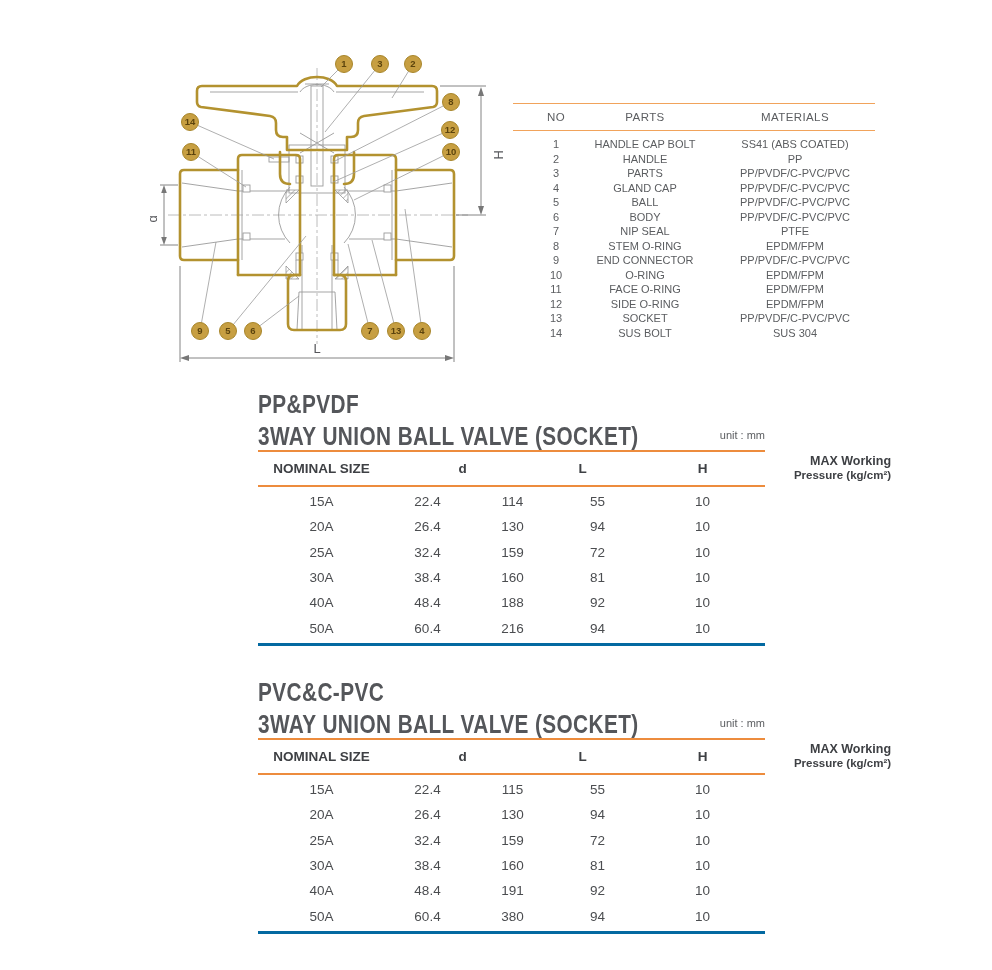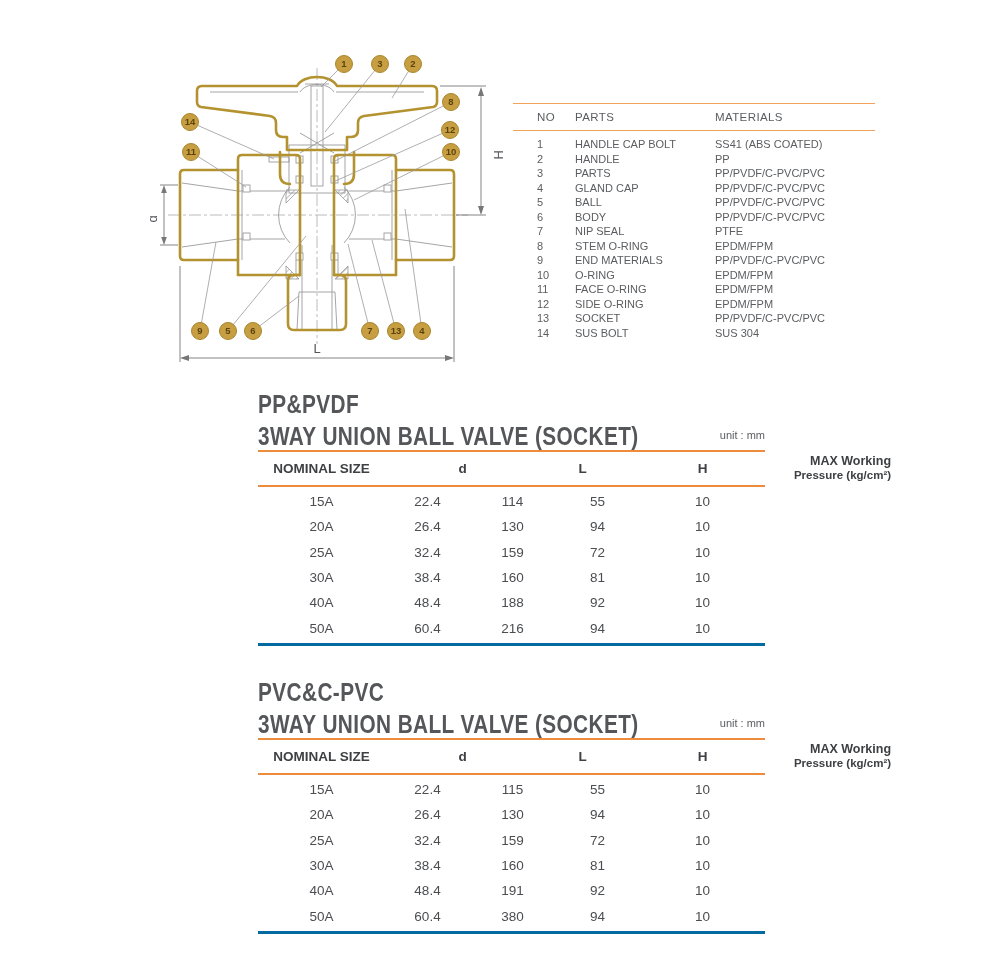--- a/index.html
+++ b/index.html
@@ -11,21 +11,21 @@
   .cl{stroke:#ABABAB;stroke-width:.8;stroke-dasharray:12 3 3 3;fill:none;}
   .thin{stroke:#9B9B9B;stroke-width:.9;fill:none;}
   .thin-f{stroke:#9B9B9B;stroke-width:.9;fill:#ffffff;}
   .gold{stroke:#B3922F;stroke-width:2.6;fill:none;stroke-linejoin:round;stroke-linecap:round;}
   .dim{stroke:#777777;stroke-width:.9;fill:none;}
   .dim-f{fill:#777777;stroke:none;}
   .dimtext{fill:#55565A;font-size:13px;font-family:"Liberation Sans",sans-serif;}
   .hatchy{fill:url(#hatch);stroke:#8A8A8A;stroke-width:.7;}
 
   
-  .parts{position:absolute;left:513px;top:103px;width:362px;color:#5B5D60;}
+  .parts{position:absolute;left:513px;top:103px;width:362px;color:#5B5D60;text-align:center;}
   .pt-head{display:grid;grid-template-columns:38px 140px 1fr;padding:7px 0 7px 24px;
            border-top:1px solid #F1A35B;border-bottom:1px solid #F1A35B;
            font-size:11.5px;letter-spacing:.4px;}
   .pt-rows{padding:6px 0 0 24px;}
   .pt-row{display:grid;grid-template-columns:38px 140px 1fr;font-size:11px;line-height:14.5px;}
 
   
   .sec-title,.sec-sub{position:absolute;left:258px;font-weight:bold;font-size:26px;color:#54565A;
            transform:scale(.8,1);transform-origin:0 0;white-space:nowrap;letter-spacing:.5px;}
   .sec-unit{position:absolute;left:258px;width:507px;text-align:right;font-size:11px;color:#5B5D60;}
@@ -218,21 +218,21 @@
           <span>NIP SEAL</span>
           <span>PTFE</span>
         </div>
         <div class="pt-row">
           <span>8</span>
           <span>STEM O-RING</span>
           <span>EPDM/FPM</span>
         </div>
         <div class="pt-row">
           <span>9</span>
-          <span>END MATERIALS</span>
+          <span>END CONNECTOR</span>
           <span>PP/PVDF/C-PVC/PVC</span>
         </div>
         <div class="pt-row">
           <span>10</span>
           <span>O-RING</span>
           <span>EPDM/FPM</span>
         </div>
         <div class="pt-row">
           <span>11</span>
           <span>FACE O-RING</span>

